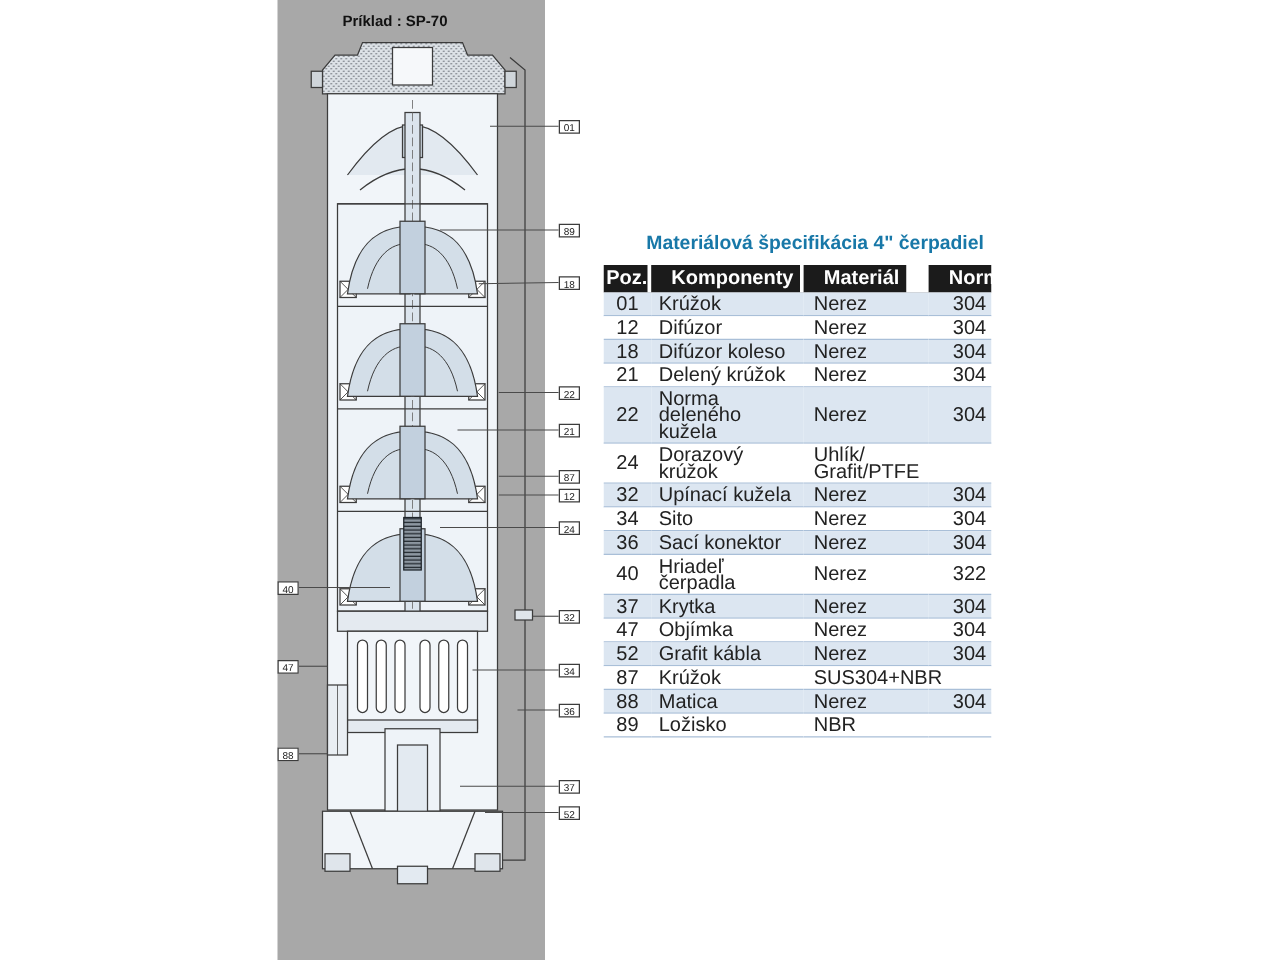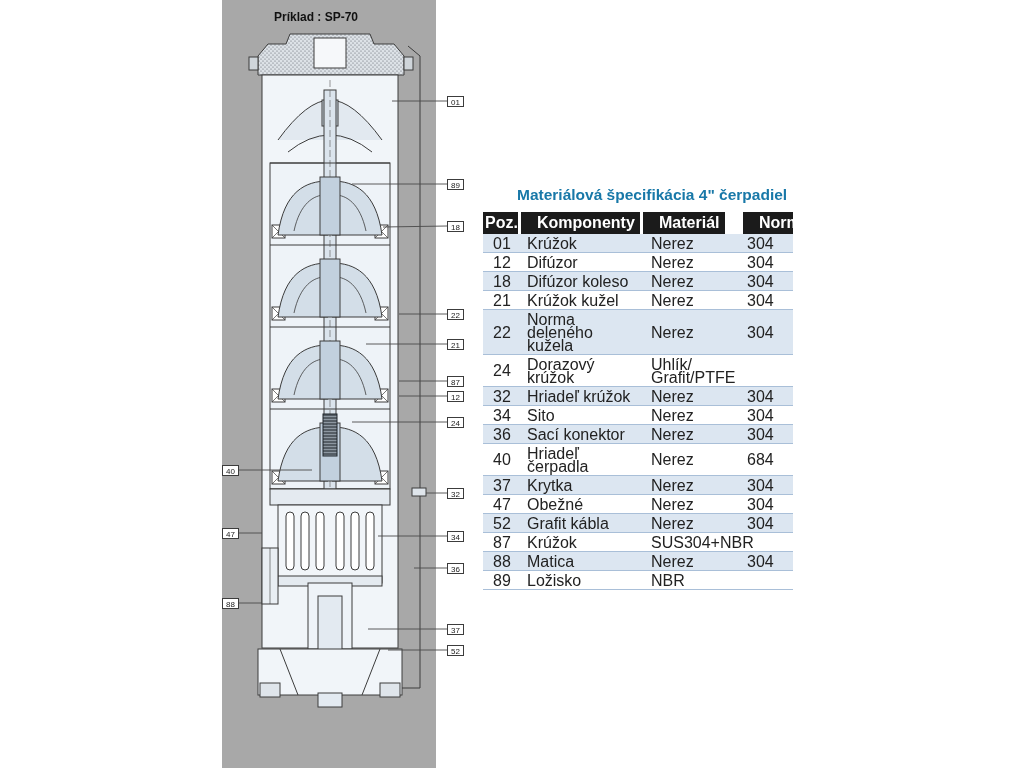--- a/index.html
+++ b/index.html
@@ -25,21 +25,21 @@
   table.spec th{background:#1b1b1b;color:#ffffff;font-weight:bold;height:17px;padding:2px 16px;
                 border-right:3px solid #ffffff;text-align:left;}
   table.spec th.c0{text-align:center;padding:2px 2px;}
   table.spec th.c2{border-right:18px solid #ffffff;margin-top:28px;}
   table.spec th.c3{border-right:none;text-align:right;}
   table.spec td{padding:2.5px 4px;line-height:13px;border-bottom:1px solid #a9bfd8;background:#ffffff;}
   table.spec tr.alt td{background:#dce6f1;}
   table.spec td.c0{text-align:center;}
   table.spec td.c1{padding-left:6px;}
   table.spec td.c2{padding-left:8px;margin-top:44px;}
-  table.spec td.c3{text-align:left;}
+  table.spec td.c3{text-align:right;}
 </style>
 </head>
 <body>
 
 <div class="page">
 
   <div class="band">
     <div class="caption">Príklad : SP-70</div>
 
     <svg class="drawing" width="240" height="768" viewBox="0 0 240 768" xmlns="http://www.w3.org/2000/svg">
@@ -222,69 +222,69 @@
             <td class="c3">304</td>
           </tr>
           <tr class="alt">
             <td class="c0">18</td>
             <td class="c1">Difúzor koleso</td>
             <td class="c2">Nerez</td>
             <td class="c3">304</td>
           </tr>
           <tr>
             <td class="c0">21</td>
-            <td class="c1">Krúžok kužel</td>
+            <td class="c1">Delený krúžok</td>
             <td class="c2">Nerez</td>
             <td class="c3">304</td>
           </tr>
           <tr class="alt">
             <td class="c0">22</td>
             <td class="c1">Norma deleného kužela</td>
             <td class="c2">Nerez</td>
             <td class="c3">304</td>
           </tr>
           <tr>
             <td class="c0">24</td>
             <td class="c1">Dorazový krúžok</td>
             <td class="c2">Uhlík/<br>Grafit/PTFE</td>
             <td class="c3"></td>
           </tr>
           <tr class="alt">
             <td class="c0">32</td>
-            <td class="c1">Hriadeľ krúžok</td>
+            <td class="c1">Upínací kužela</td>
             <td class="c2">Nerez</td>
             <td class="c3">304</td>
           </tr>
           <tr>
             <td class="c0">34</td>
             <td class="c1">Sito</td>
             <td class="c2">Nerez</td>
             <td class="c3">304</td>
           </tr>
           <tr class="alt">
             <td class="c0">36</td>
             <td class="c1">Sací konektor</td>
             <td class="c2">Nerez</td>
             <td class="c3">304</td>
           </tr>
           <tr>
             <td class="c0">40</td>
             <td class="c1">Hriadeľ čerpadla</td>
             <td class="c2">Nerez</td>
-            <td class="c3">684</td>
+            <td class="c3">322</td>
           </tr>
           <tr class="alt">
             <td class="c0">37</td>
             <td class="c1">Krytka</td>
             <td class="c2">Nerez</td>
             <td class="c3">304</td>
           </tr>
           <tr>
             <td class="c0">47</td>
-            <td class="c1">Obežné</td>
+            <td class="c1">Objímka</td>
             <td class="c2">Nerez</td>
             <td class="c3">304</td>
           </tr>
           <tr class="alt">
             <td class="c0">52</td>
             <td class="c1">Grafit kábla</td>
             <td class="c2">Nerez</td>
             <td class="c3">304</td>
           </tr>
           <tr>

